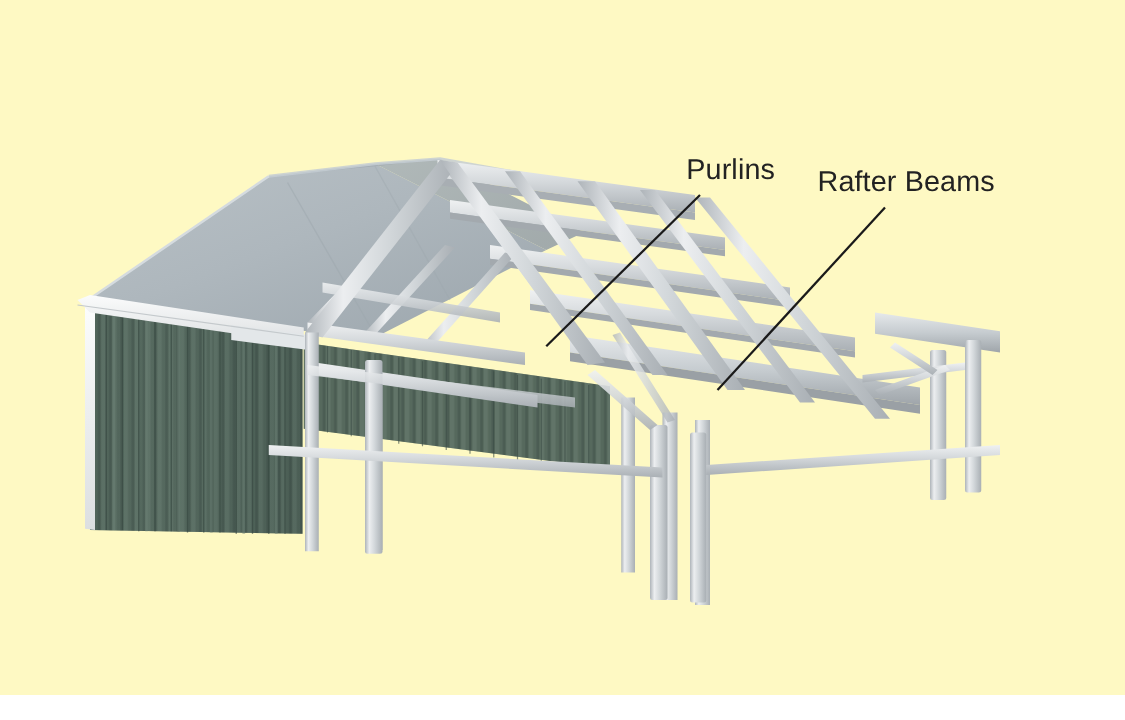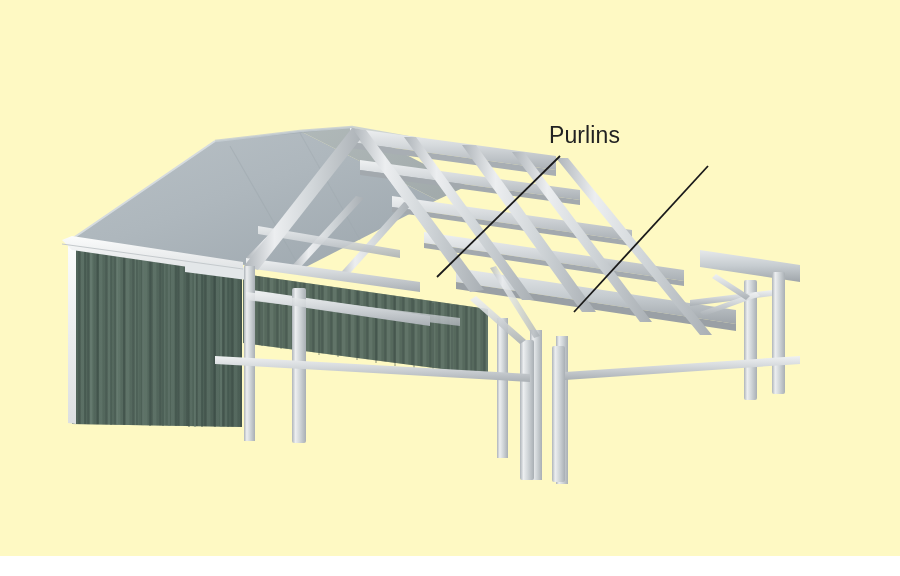--- a/index.html
+++ b/index.html
@@ -243,14 +243,15 @@
     </g>
 
     <g>
       <line x1="560" y1="156" x2="437" y2="277" stroke="#1a1a1a" stroke-width="1.8"></line>
       <line x1="708" y1="166" x2="574" y2="312" stroke="#1a1a1a" stroke-width="1.8"></line>
     </g>
   </svg>
 
   <div class="label-text" id="lbl-purlins">Purlins</div>
 
+  <div class="label-text" id="lbl-rafters">Rafter Beams</div>
 
 </div>
 
 </body></html>

